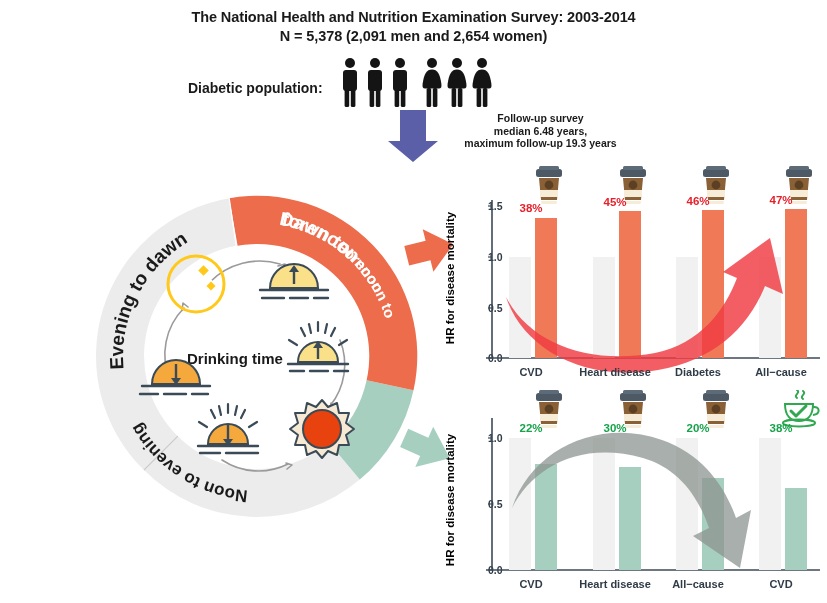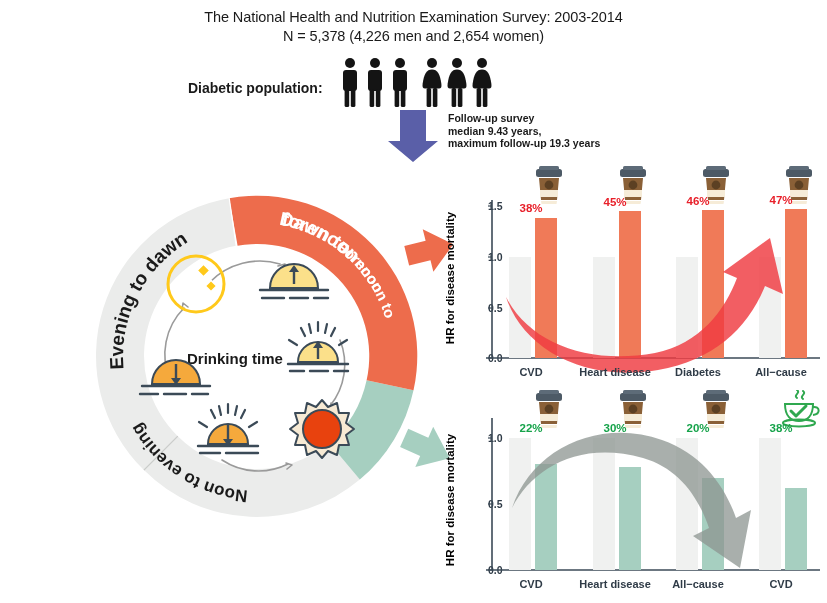--- a/index.html
+++ b/index.html
@@ -1,28 +1,28 @@
 <!DOCTYPE html>
 <html><head>
 <meta charset="utf-8">
 <style>
   html,body{margin:0;padding:0;background:#ffffff;}
   body{width:827px;height:603px;position:relative;overflow:hidden;
        font-family:"Liberation Sans","DejaVu Sans",sans-serif;color:#1a1a1a;}
 
   
   #header{position:absolute;left:0;top:8px;width:827px;text-align:center;}
-  #title-line1,#title-line2{font-weight:normal;font-size:14.5px;line-height:19px;letter-spacing:-0.1px;text-align:center;}
+  #title-line1,#title-line2{font-weight:bold;font-size:14.5px;line-height:19px;letter-spacing:-0.1px;text-align:center;}
   #pop-row{position:absolute;left:0;top:55px;width:827px;}
   #pop-label{position:absolute;left:188px;top:18px;font-weight:bold;font-size:14px;margin-top:7px;}
   #people{position:absolute;left:338px;top:2px;}
 
   
   #dn-arrow{position:absolute;left:385px;top:108px;}
-  #followup{position:absolute;left:448px;top:112px;width:185px;text-align:left;
+  #followup{position:absolute;left:448px;top:112px;width:185px;text-align:center;
             font-weight:bold;font-size:10.5px;line-height:12.5px;color:#1a1a1a;}
 
   
   #circle-wrap{position:absolute;left:92px;top:192px;width:330px;height:330px;}
   .arcword{font-weight:bold;}
 
   
   .chart{position:absolute;}
   #chart-top{left:440px;top:160px;width:387px;height:230px;}
   #chart-bot{left:440px;top:390px;width:387px;height:213px;}
@@ -30,21 +30,21 @@
   .tick{font-size:10.5px;font-weight:bold;fill:#2f3b47;}
   .catlab{font-size:11px;font-weight:bold;fill:#2f3b47;}
   .pct-top{font-size:11.5px;font-weight:bold;fill:#e8202a;}
   .pct-bot{font-size:11.5px;font-weight:bold;fill:#16a34a;}
 </style>
 </head>
 <body>
 
 <div id="header">
   <div id="title-line1">The National Health and Nutrition Examination Survey: 2003-2014</div>
-  <div id="title-line2">N = 5,378 (4,226 men and 2,654 women)</div>
+  <div id="title-line2">N = 5,378 (2,091 men and 2,654 women)</div>
 </div>
 
 <div id="pop-row">
   <div id="pop-label">Diabetic population:</div>
   <svg id="people" width="160" height="52" viewBox="0 0 160 52">
     <g fill="#141414">
 
       <g>
           <circle cx="12" cy="6" r="5"></circle>
           <rect x="5" y="13" width="14" height="21" rx="3"></rect>
@@ -88,21 +88,21 @@
         </g>
     </g>
   </svg>
 </div>
 
 <svg id="dn-arrow" width="56" height="56" viewBox="0 0 56 56">
   <path d="M15 2 L41 2 L41 33 L53 33 L28 54 L3 33 L15 33 Z" fill="#5a5fa8"></path>
 </svg>
 <div id="followup">
   <div>Follow-up survey</div>
-  <div>median 9.43 years,</div>
+  <div>median 6.48 years,</div>
   <div>maximum follow-up 19.3 years</div>
 </div>
 
 <div id="circle-wrap">
 <svg width="330" height="330" viewBox="0 0 330 330">
   <defs>
 
     <path id="p-dawn" d="M 165 165 m 0 -134 a 134 134 0 0 1 0 268" fill="none"></path>
     <path id="p-fore" d="M 165 165 m 0 -134 a 134 134 0 0 1 0 268" fill="none"></path>
     <path id="p-noon" d="M 165 165 m 0 134 a 134 134 0 0 1 0 -268" fill="none"></path>

